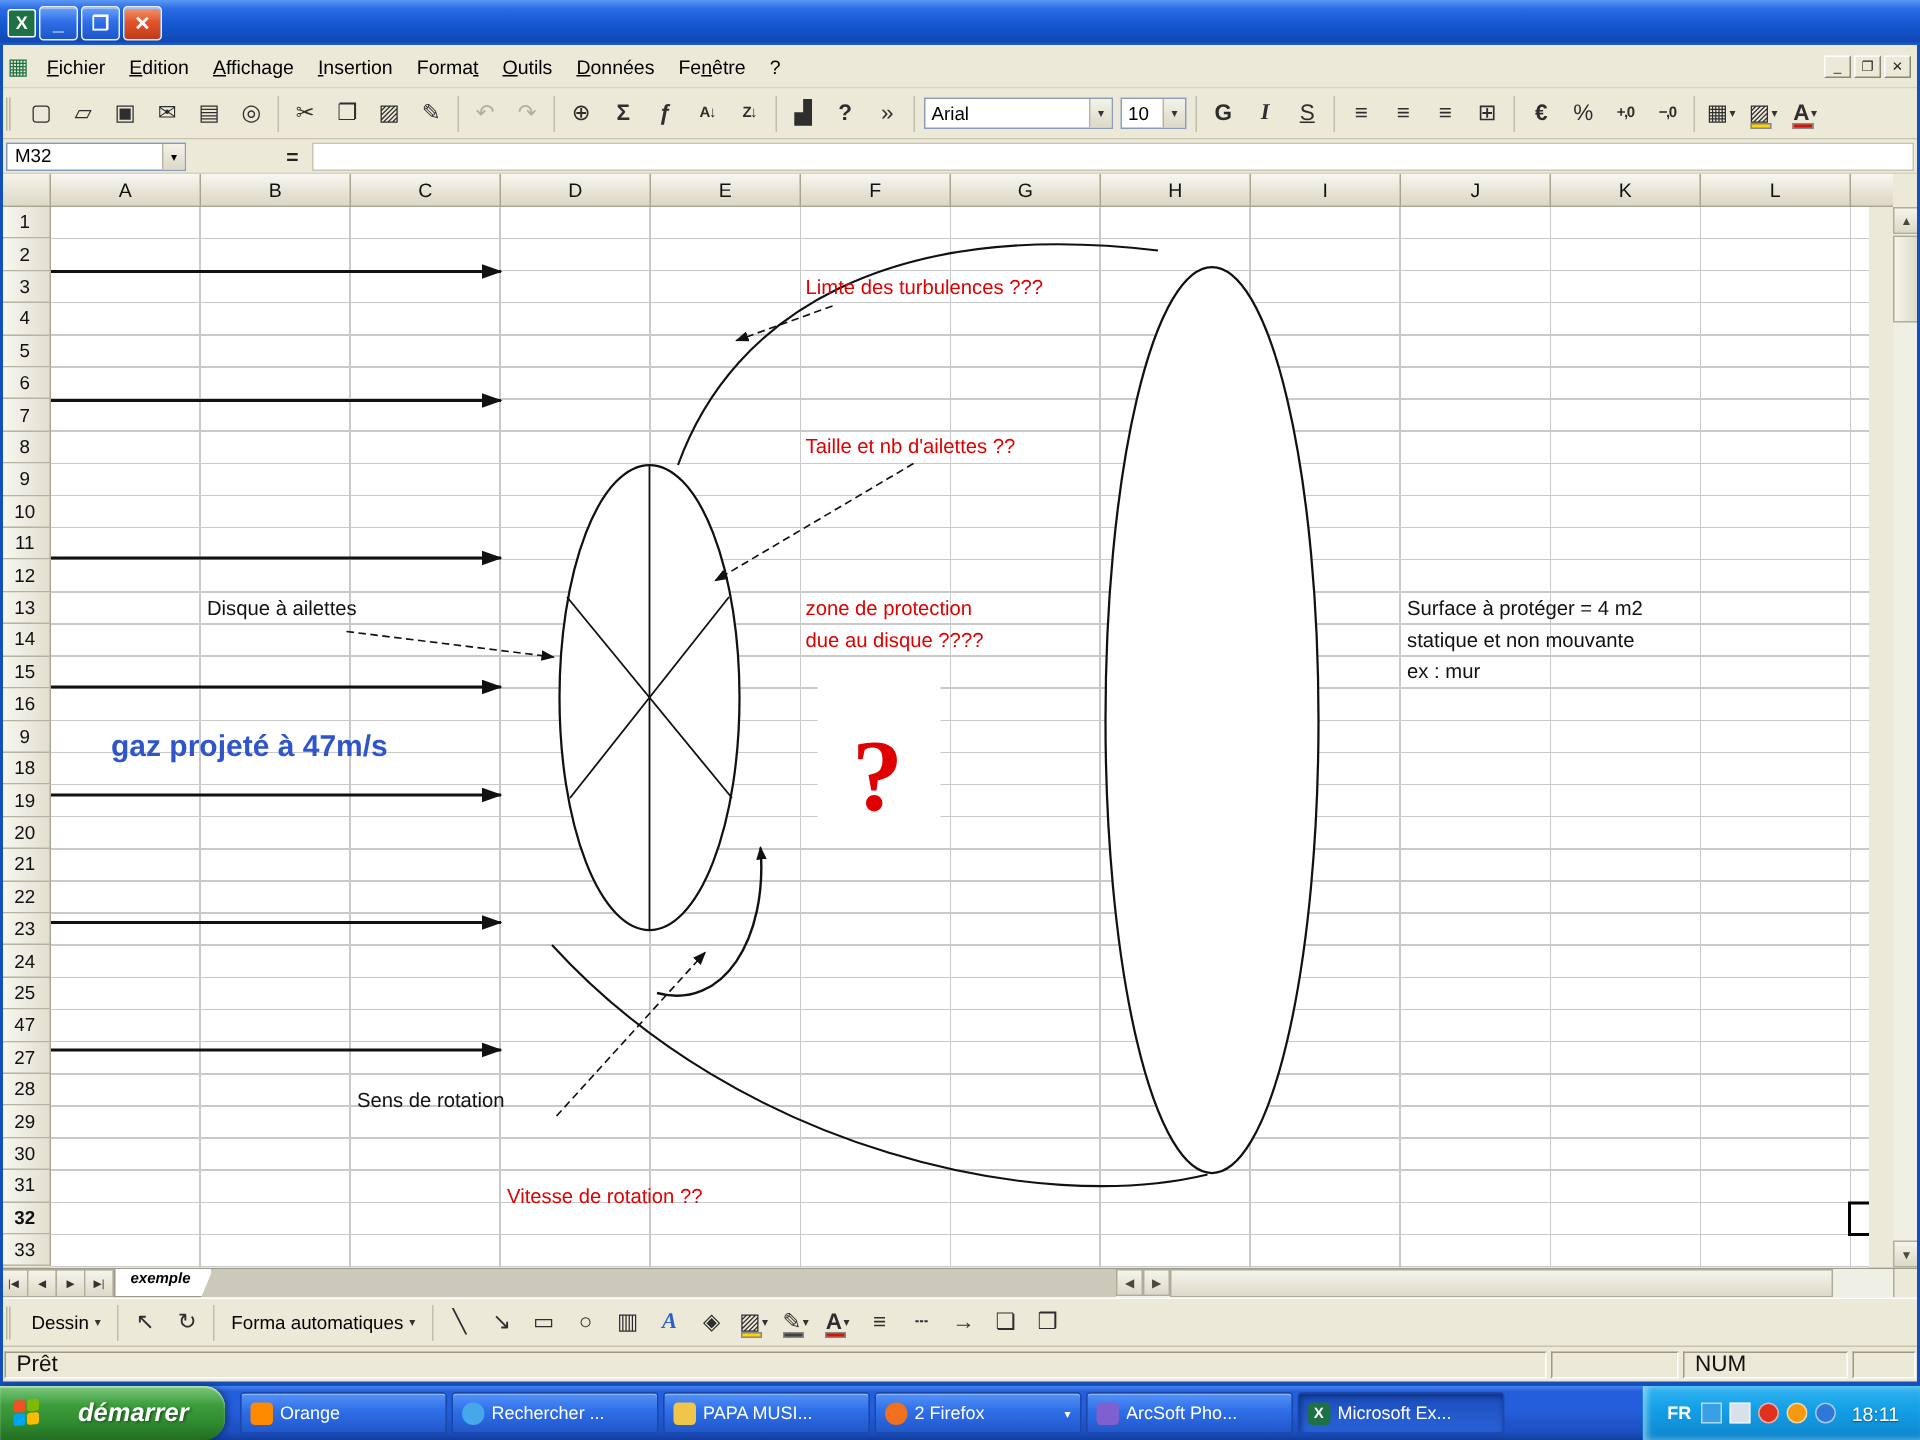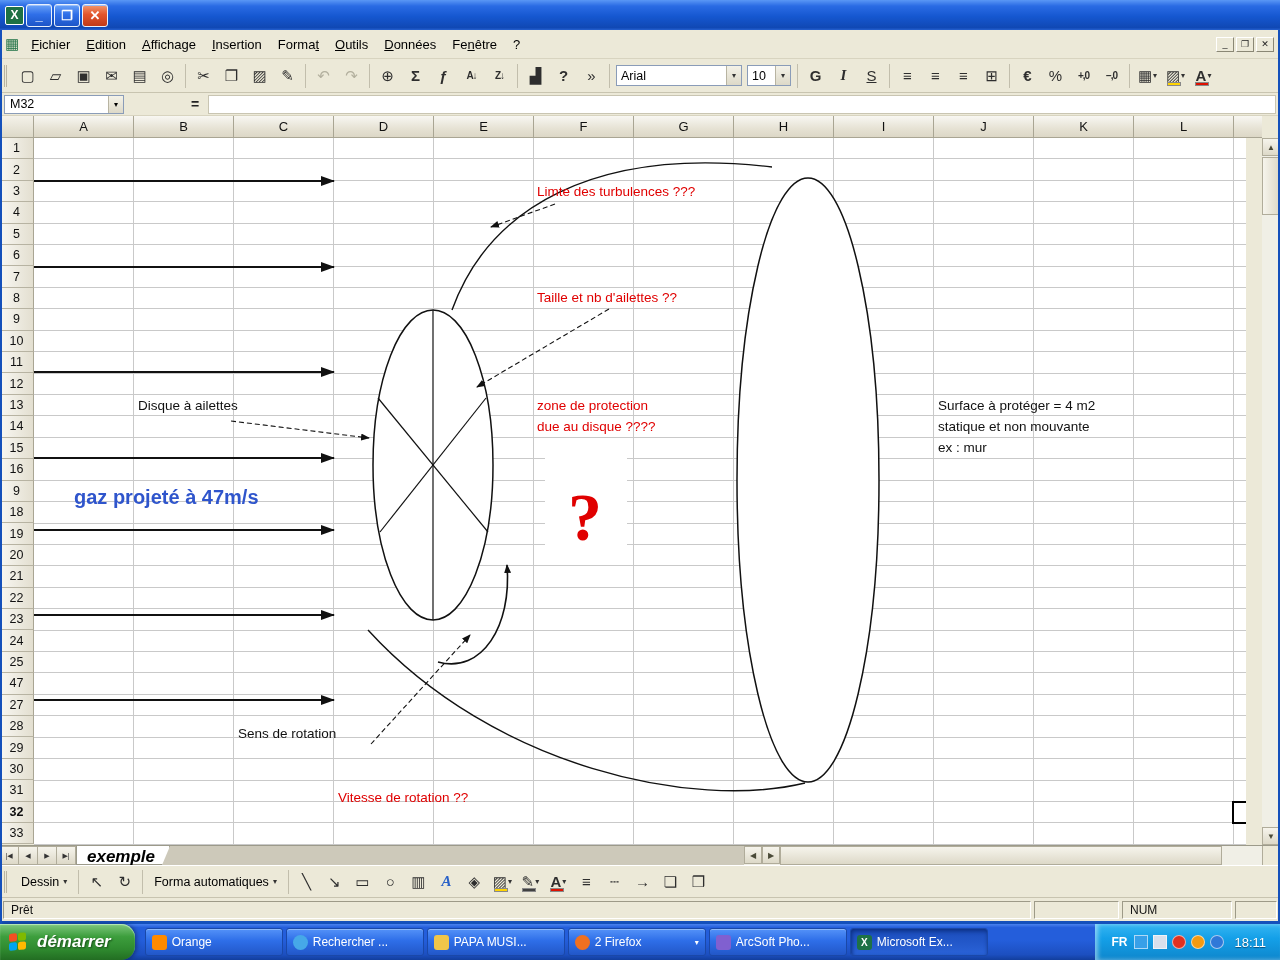--- a/index.html
+++ b/index.html
@@ -66,42 +66,42 @@
 .active-cell .fh{position:absolute;right:-3px;bottom:-3px;width:5px;height:5px;background:#000;border:1px solid #fff}
 .vscroll{position:absolute;right:0;top:22px;width:18px;height:707px;background:#f0efe6;display:flex;flex-direction:column}
 .sb{width:18px;height:18px;flex:none;background:linear-gradient(180deg,#f6f4ec,#ddd9c8);border:1px solid #b0ac9a;display:flex;align-items:center;justify-content:center;font-size:8px;color:#4a4a38}
 .vthumb{width:18px;height:58px;flex:none;background:linear-gradient(90deg,#f6f4ec,#ddd9c8);border:1px solid #b0ac9a;margin-top:1px}
 .vfill{flex:1}
 .sb-topcorner{position:absolute;right:0;top:0;width:18px;height:22px;background:#ece9d8}
 
 
 .tabrow{height:20px;flex:none;background:#cdc9ba;border-top:1px solid #9c9a8a;display:flex;align-items:stretch}
 .nb{width:19px;background:linear-gradient(180deg,#f6f4ec,#ddd9c8);border:1px solid #b0ac9a;border-left:none;display:flex;align-items:center;justify-content:center;font-size:7px;color:#333;flex:none}
-.sheettab{background:#fff;border:1px solid #9c9a8a;border-top:none;font-size:17px;font-weight:bold;font-style:italic;padding:1px 14px 0 10px;clip-path:polygon(0 0,100% 0,calc(100% - 8px) 100%,0 100%);flex:none}
+.sheettab{background:#fff;border:1px solid #9c9a8a;border-top:none;font-size:10px;font-weight:bold;font-style:italic;padding:1px 14px 0 10px;clip-path:polygon(0 0,100% 0,calc(100% - 8px) 100%,0 100%);flex:none}
 .tabfill{flex:1}
 .hscroll{width:518px;flex:none;display:flex;align-items:stretch;background:#f0efe6}
 .hthumb{flex:1;background:linear-gradient(180deg,#f6f4ec,#ddd9c8);border:1px solid #b0ac9a;margin-right:40px}
 .szcorner{width:18px;flex:none;background:#ece9d8;border-left:1px solid #b0ac9a}
 
 
 .drawbar{height:33px;flex:none;background:#ece9d8;border-top:1px solid #fff;border-bottom:1px solid #c8c4b0;display:flex;align-items:center;padding:0 4px;gap:1px;font-size:12.5px}
 .db-menu{display:flex;align-items:center;gap:4px;padding:4px 7px;white-space:nowrap}
 .db-menu .dd{font-size:8px;color:#333}
 .db-group{display:flex;align-items:center;gap:1px}
 .wordart .g{font-style:italic;font-weight:bold;color:#2a62c8;font-family:"Liberation Serif",serif}
 
 
 .statusbar{height:26px;flex:none;background:#ece9d8;border-bottom:3px solid #1450bb;display:flex;align-items:center;padding:2px 3px;gap:3px}
-.panel{height:18px;border:1px solid;border-color:#9d9a88 #fff #fff #9d9a88;font-size:12px;display:flex;align-items:center;padding:0 7px;color:#111}
+.panel{height:18px;border:1px solid;border-color:#9d9a88 #fff #fff #9d9a88;font-size:15px;display:flex;align-items:center;padding:0 7px;color:#111}
 .panel.main{flex:1}
 .panel.w85{width:85px}.panel.w110{width:110px}.panel.w42{width:42px}
 
 
 .taskbar{height:36px;flex:none;background:linear-gradient(180deg,#4a82ee 0%,#245edb 10%,#245edb 45%,#1c4fc0 85%,#123e9d 100%);display:flex;align-items:stretch}
-.start{height:36px;flex:none;padding:0 24px 0 9px;border-radius:0 14px 14px 0;background:linear-gradient(180deg,#7ec87e 0%,#3d9e3d 35%,#2f8a2f 70%,#226d22 100%);box-shadow:inset 0 1px 1px #b8eab8,2px 0 4px rgba(0,0,0,.35);color:#fff;font-style:italic;font-weight:bold;font-size:17px;display:flex;align-items:center;gap:9px;text-shadow:1px 1px 2px #1a4f1a}
+.start{height:36px;flex:none;padding:0 24px 0 9px;border-radius:0 14px 14px 0;background:linear-gradient(180deg,#7ec87e 0%,#3d9e3d 35%,#2f8a2f 70%,#226d22 100%);box-shadow:inset 0 1px 1px #b8eab8,2px 0 4px rgba(0,0,0,.35);color:#fff;font-style:italic;font-weight:bold;font-size:17px;display:flex;align-items:center;gap:24px;text-shadow:1px 1px 2px #1a4f1a}
 .winflag{width:19px;height:19px;display:grid;grid-template-columns:8px 8px;grid-template-rows:8px 8px;gap:1px;transform:skewY(-5deg)}
 .winflag i{border-radius:2px}
 .tasks{display:flex;align-items:center;padding-left:10px;gap:3px;flex:1;min-width:0}
 .task{width:138px;height:28px;flex:none;border-radius:3px;border:1px solid #1a48a8;background:linear-gradient(180deg,#5492f8,#2e6ee8 45%,#2257c8);box-shadow:inset 0 1px 0 #8cb8fa;color:#fff;font-size:12px;display:flex;align-items:center;gap:5px;padding:0 6px;overflow:hidden}
 .task.active{background:linear-gradient(180deg,#1b4cba,#2a63d8);box-shadow:inset 1px 2px 4px #0c2f80}
 .ticon{width:15px;height:15px;border-radius:3px;flex:none;display:flex;align-items:center;justify-content:center;font-size:10px;font-weight:bold;color:#fff}
 .task .lbl{white-space:nowrap;overflow:hidden;text-overflow:ellipsis;flex:1}
 .task .grp{font-size:8px;flex:none}
 .tray{margin-left:auto;flex:none;height:36px;background:linear-gradient(180deg,#35b5f2 0%,#14a0e8 40%,#0e86cc 100%);box-shadow:inset 3px 0 4px rgba(255,255,255,.45);display:flex;align-items:center;gap:7px;padding:0 14px 0 16px}
 .tray .fr{color:#fff;font-size:12px;font-weight:bold}

